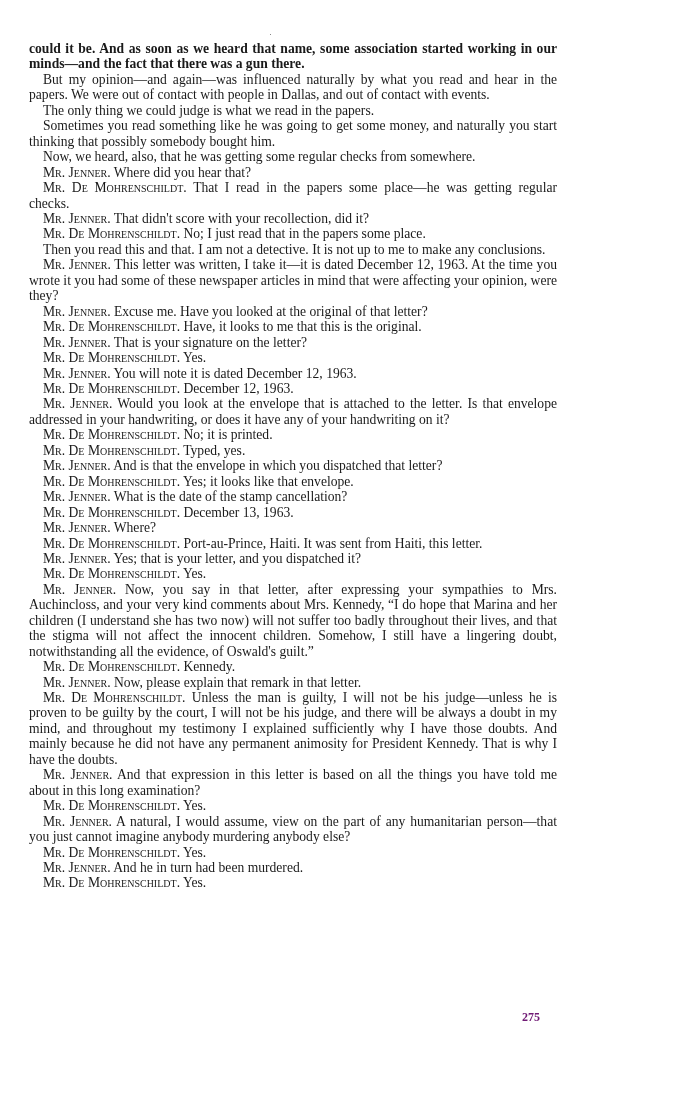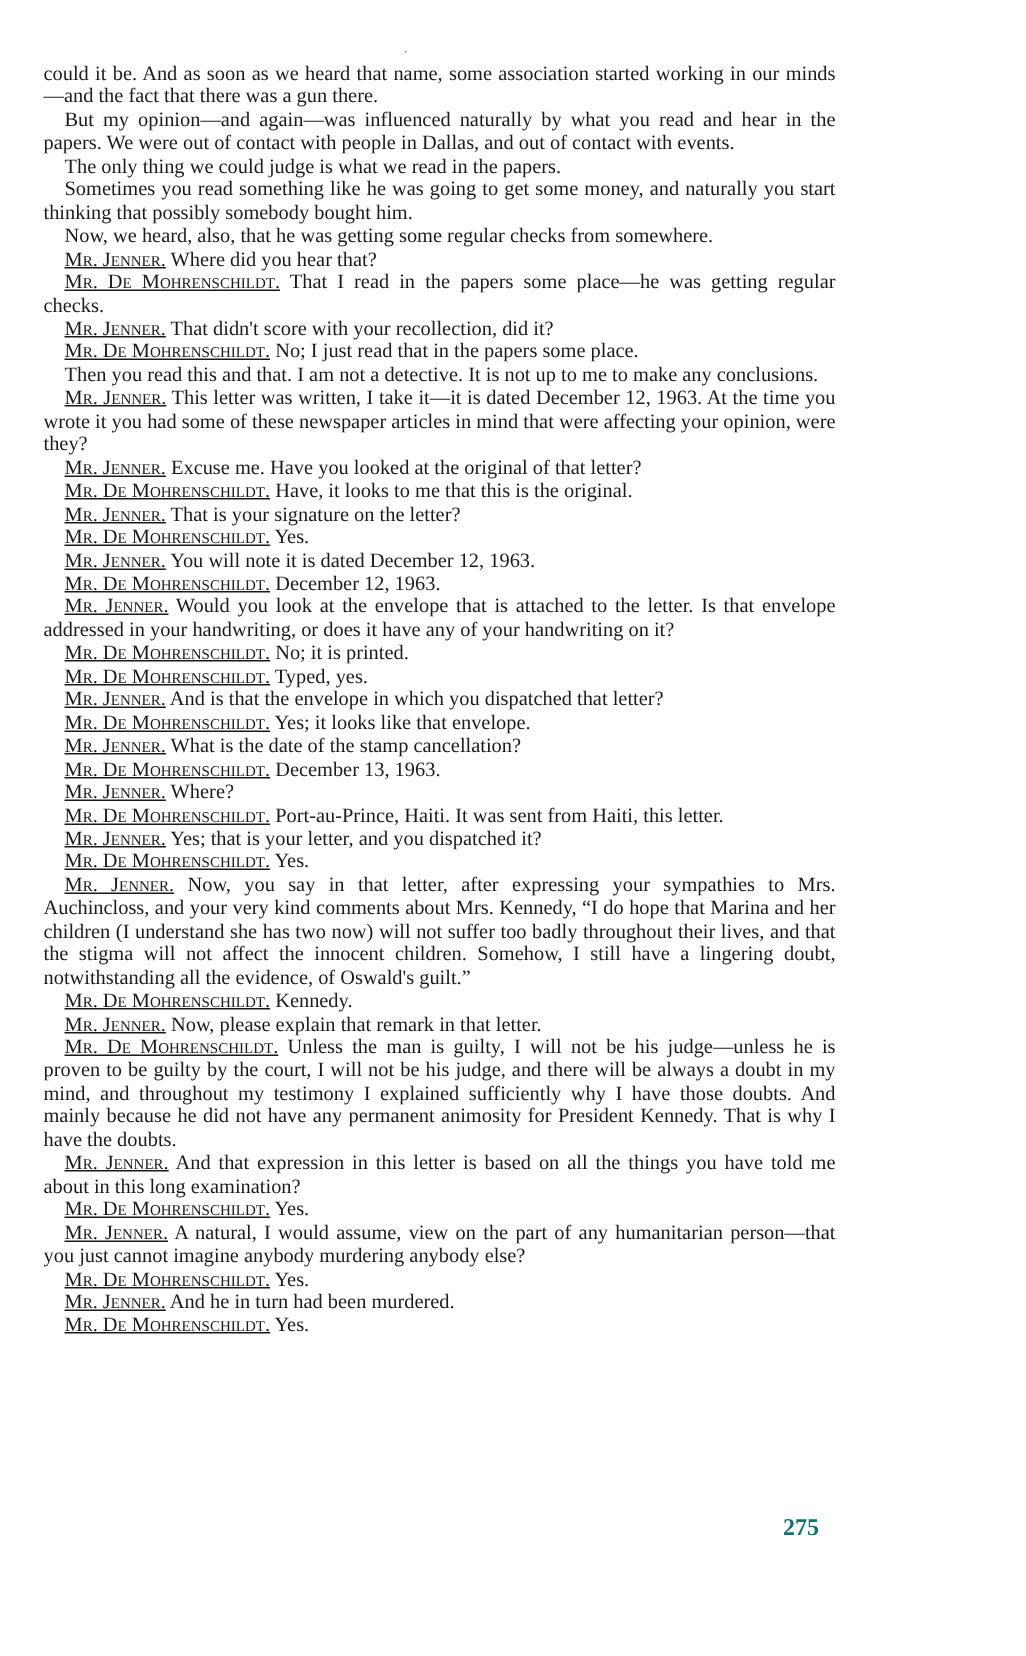--- a/index.html
+++ b/index.html
@@ -4,34 +4,34 @@
 <style>
   html, body { margin: 0; padding: 0; background: #ffffff; }
   body { width: 684px; height: 1104px; position: relative; overflow: hidden; }
   .page {
     position: absolute; left: 29px; top: 41px; width: 528px;
     font-family: "Liberation Serif", "DejaVu Serif", serif;
     font-size: 13.6px; line-height: 15.45px; color: #1a1a1a;
     text-align: justify;
   }
   .para { margin: 0; text-indent: 14px; }
-  .speaker { font-variant: small-caps; text-decoration: underline; }
+  .speaker { font-variant: small-caps; }
   .pagenum {
     position: absolute; left: 522px; top: 1010px;
     font-family: "Liberation Serif", "DejaVu Serif", serif;
-    font-size: 16px; color: #0f766e; font-weight: bold;
+    font-size: 12px; color: #701a75; font-weight: bold;
   }
   .speck { position: absolute; left: 270px; top: 34px; width: 1px; height: 1px; background: #888; }
 </style>
 </head>
 <body>
 
 <div class="speck"></div>
 <div class="page" id="body">
-    <p class="para" style="text-indent: 0px;"><span>could it be.  And as soon as we heard that name, some association started working in our minds—and the fact that there was a gun there.</span></p>
+    <p class="para" style="text-indent: 0px; font-weight: bold;"><span>could it be.  And as soon as we heard that name, some association started working in our minds—and the fact that there was a gun there.</span></p>
     <p class="para"><span>But my opinion—and again—was influenced naturally by what you read and hear in the papers.  We were out of contact with people in Dallas, and out of contact with events.</span></p>
     <p class="para"><span>The only thing we could judge is what we read in the papers.</span></p>
     <p class="para"><span>Sometimes you read something like he was going to get some money, and naturally you start thinking that possibly somebody bought him.</span></p>
     <p class="para"><span>Now, we heard, also, that he was getting some regular checks from somewhere.</span></p>
     <p class="para"><span class="speaker">Mr. Jenner.</span> <span>Where did you hear that?</span></p>
     <p class="para"><span class="speaker">Mr. De Mohrenschildt.</span> <span>That I read in the papers some place—he was getting regular checks.</span></p>
     <p class="para"><span class="speaker">Mr. Jenner.</span> <span>That didn't score with your recollection, did it?</span></p>
     <p class="para"><span class="speaker">Mr. De Mohrenschildt.</span> <span>No; I just read that in the papers some place.</span></p>
     <p class="para"><span>Then you read this and that.  I am not a detective.  It is not up to me to make any conclusions.</span></p>
     <p class="para"><span class="speaker">Mr. Jenner.</span> <span>This letter was written, I take it—it is dated December 12, 1963.  At the time you wrote it you had some of these newspaper articles in mind that were affecting your opinion, were they?</span></p>

